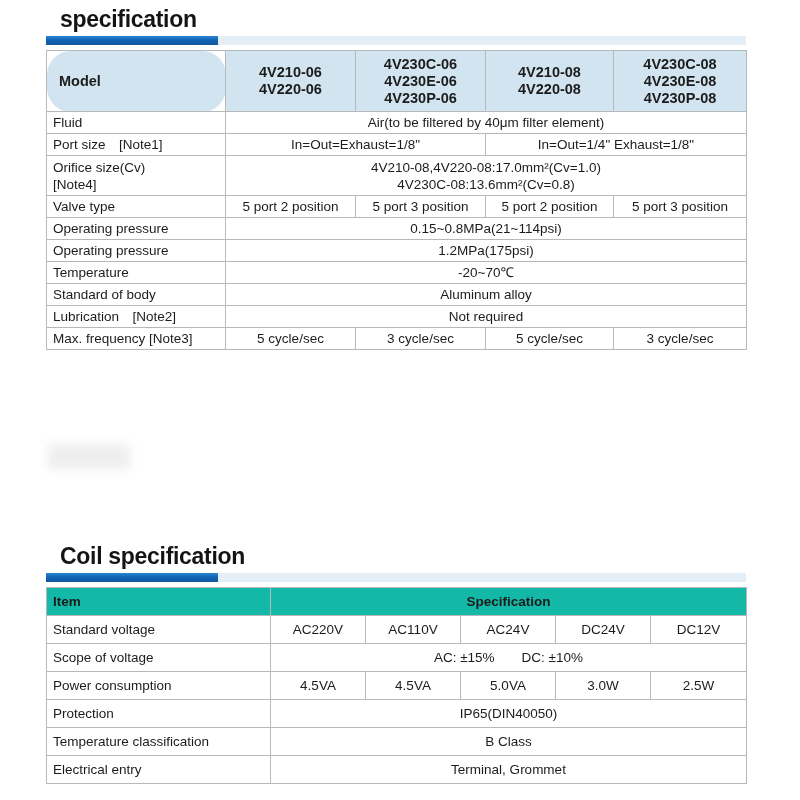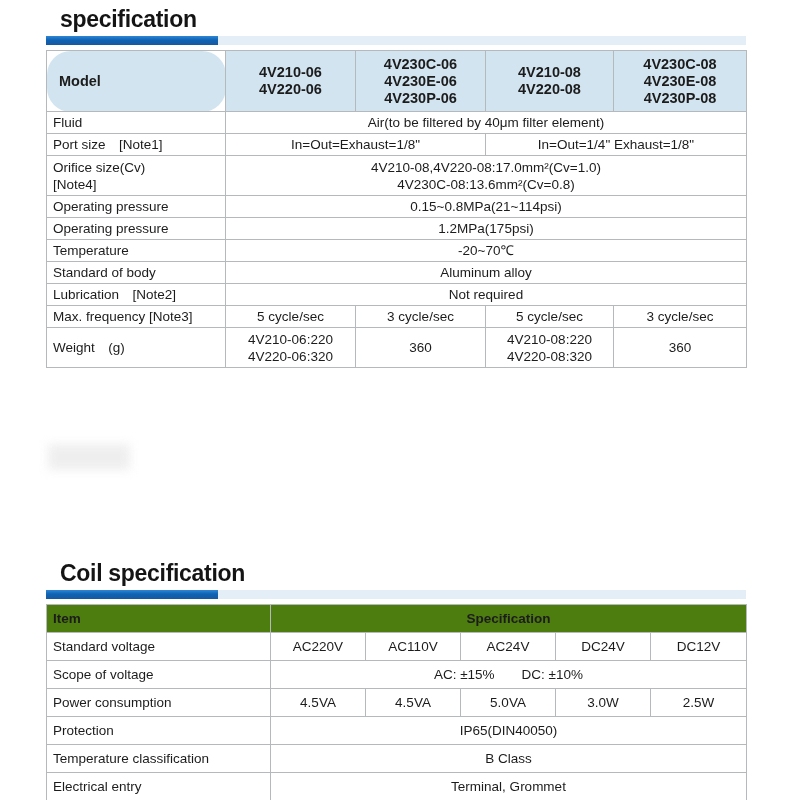--- a/index.html
+++ b/index.html
@@ -15,21 +15,21 @@
     color: #1a1a1a;
     overflow: hidden;
   }
 
   .section {
     position: absolute;
     left: 46px;
     width: 700px;
   }
   #section-spec { top: 4px; }
-  #section-coil { top: 558px; }
+  #section-coil { top: 541px; }
 
   .section-heading {
     font-size: 23px;
     font-weight: bold;
     letter-spacing: -0.3px;
     color: #141414;
     padding-left: 14px;
     line-height: 30px;
     height: 30px;
   }
@@ -81,21 +81,21 @@
     text-align: center;
   }
   .tall { height: 56px; }
   .r-h { height: 21px; }
   .r-h2 { height: 40px; }
 
   
   table.coil { font-size: 13.5px; }
   table.coil td { height: 23px; }
   .coil-hdr {
-    background: #4d7c0f;
+    background: #14b8a6;
     font-weight: bold;
   }
 
   
   #redaction-smudge {
     position: absolute;
     left: 48px;
     top: 444px;
     width: 82px;
     height: 26px;
@@ -163,20 +163,27 @@
         <td class="label-cell">
           <div>Orifice size(Cv)</div>
           <div>[Note4]</div>
         </td>
         <td class="val" colspan="4">
           <div>4V210-08,4V220-08:17.0mm²(Cv=1.0)</div>
           <div>4V230C-08:13.6mm²(Cv=0.8)</div>
         </td>
       </tr>
 
+      <tr class="r-h">
+        <td class="label-cell">Valve type</td>
+        <td class="val">5 port 2 position</td>
+        <td class="val">5 port 3 position</td>
+        <td class="val">5 port 2 position</td>
+        <td class="val">5 port 3 position</td>
+      </tr>
 
       <tr class="r-h">
         <td class="label-cell">Operating pressure</td>
         <td class="val" colspan="4">0.15~0.8MPa(21~114psi)</td>
       </tr>
 
       <tr class="r-h">
         <td class="label-cell">Operating pressure</td>
         <td class="val" colspan="4">1.2MPa(175psi)</td>
       </tr>
@@ -197,33 +204,20 @@
       </tr>
 
       <tr class="r-h">
         <td class="label-cell">Max. frequency [Note3]</td>
         <td class="val">5 cycle/sec</td>
         <td class="val">3 cycle/sec</td>
         <td class="val">5 cycle/sec</td>
         <td class="val">3 cycle/sec</td>
       </tr>
 
-      <tr class="r-h2">
-        <td class="label-cell">Weight　(g)</td>
-        <td class="val">
-          <div>4V210-06:220</div>
-          <div>4V220-06:320</div>
-        </td>
-        <td class="val">360</td>
-        <td class="val">
-          <div>4V210-08:220</div>
-          <div>4V220-08:320</div>
-        </td>
-        <td class="val">360</td>
-      </tr>
     </tbody>
   </table>
 </div>
 
 <div id="redaction-smudge"></div>
 
 <div class="section" id="section-coil">
 
   <div class="section-heading">Coil specification</div>
 

